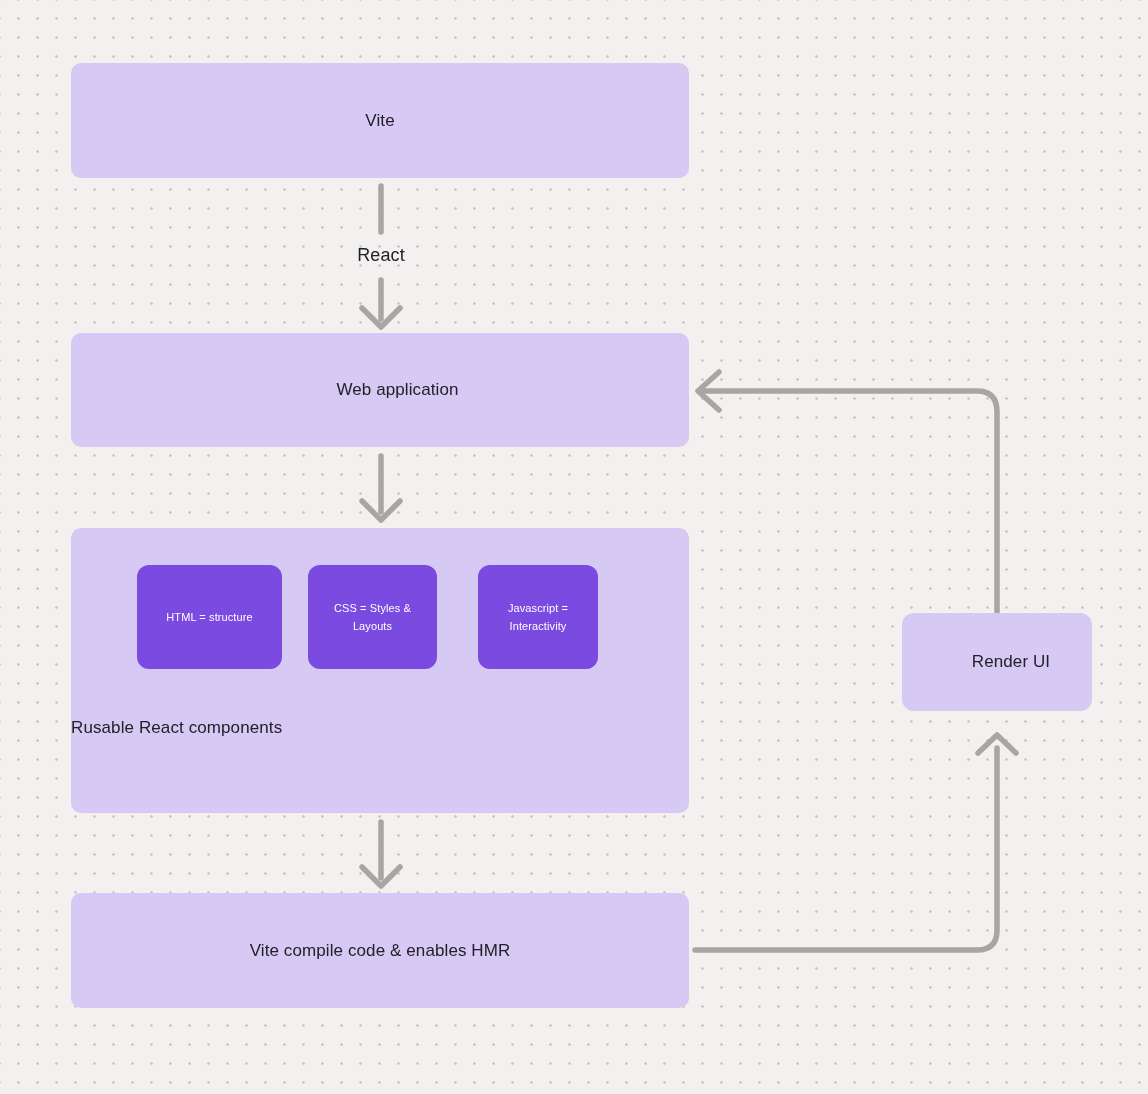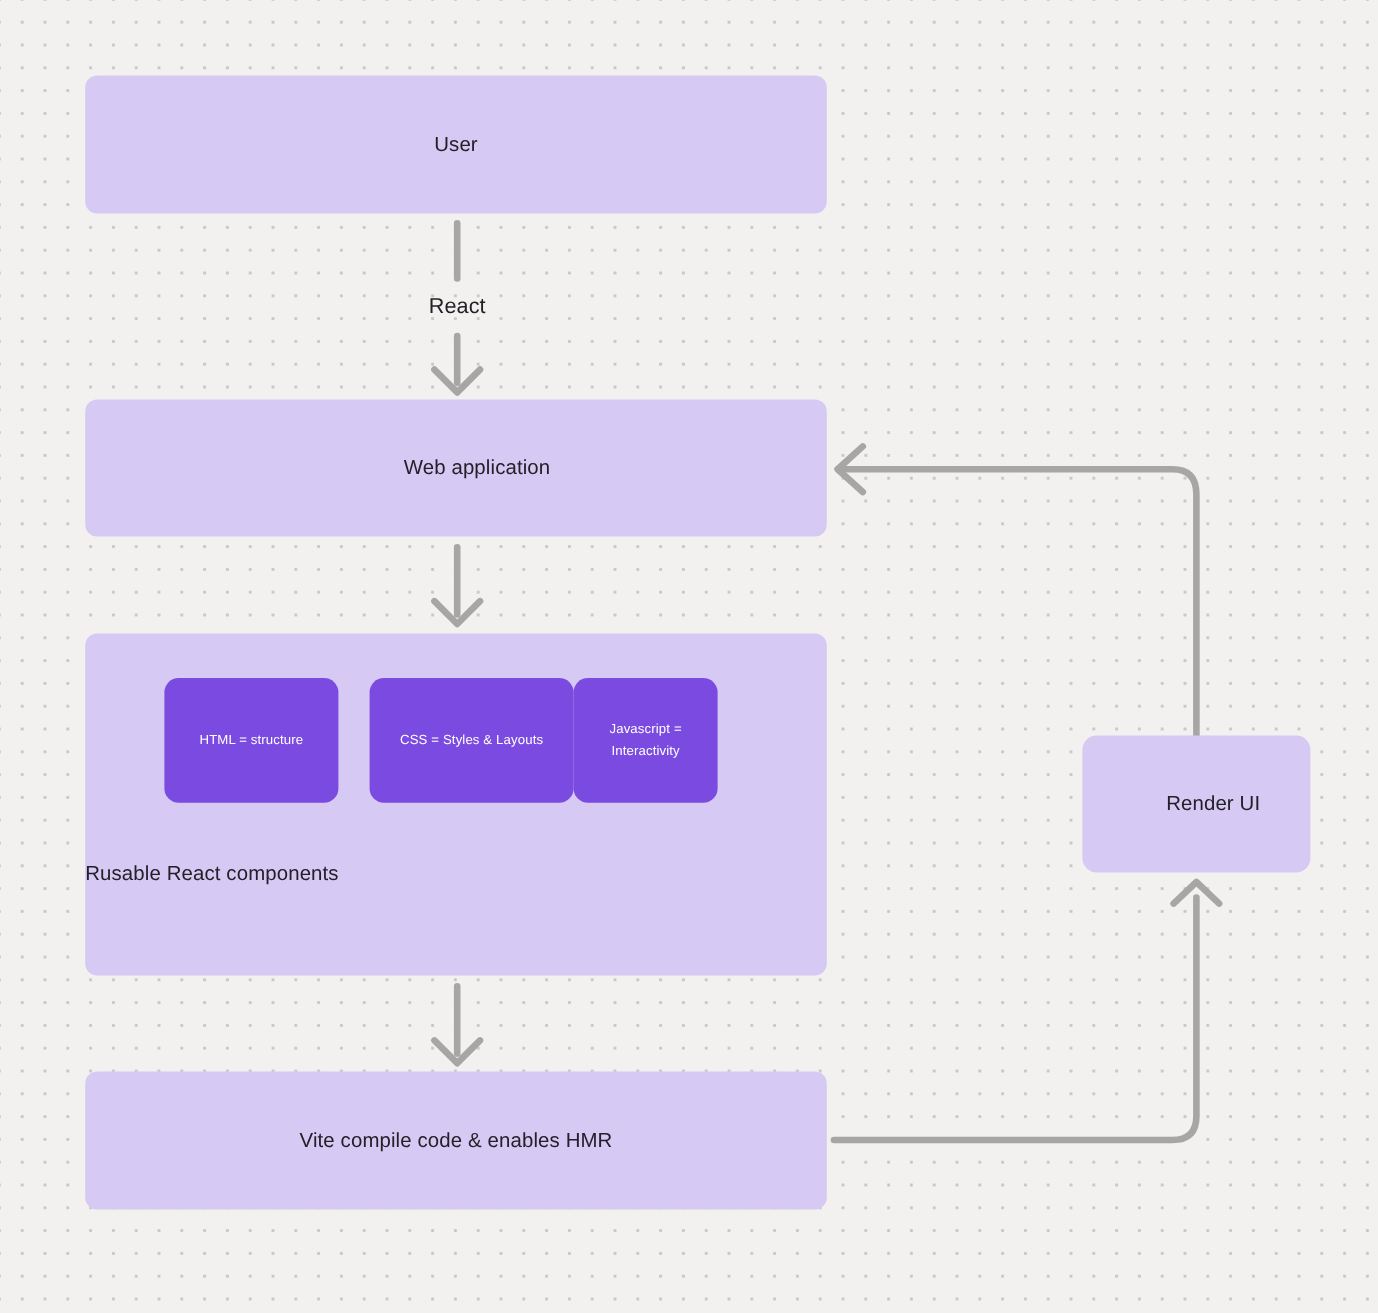--- a/index.html
+++ b/index.html
@@ -46,39 +46,39 @@
     justify-content:center;
     text-align:center;
     color:var(--text);
     font-size:17px;
     letter-spacing:0.1px;
   }
   #user-box{left:71px;top:63px;width:618px;height:115px;}
   #web-app-box{left:71px;top:333px;width:618px;height:114px;padding-left:35px;}
   #group-box{left:71px;top:528px;width:618px;height:285px;display:block;}
   #vite-box{left:71px;top:893px;width:618px;height:115px;}
-  #render-ui-box{left:902px;top:613px;width:190px;height:114px;border-radius:12px;padding-left:28px;}
+  #render-ui-box{left:902px;top:613px;width:190px;height:98px;border-radius:12px;padding-left:28px;}
   .chip{
     position:absolute;
     top:37px;
     height:104px;
     background:var(--accent-fill);
     border-radius:12px;
     display:flex;
     align-items:center;
     justify-content:center;
     text-align:center;
     color:var(--accent-text);
     font-size:11px;
     font-weight:500;
     line-height:1.65;
     padding:0 17px;
   }
   #html-chip{left:66px;width:145px;}
-  #css-chip{left:237px;width:170px;}
+  #css-chip{left:237px;width:129px;}
   #js-chip{left:407px;width:120px;}
   .group-caption{
     position:absolute;
     left:0;top:190px;width:100%;
     text-align:left;
     color:var(--text);
     font-size:17px;
     letter-spacing:0.1px;
   }
   .edge-label{
@@ -108,21 +108,21 @@
     <path class="edge" d="M362 867 L381 886 L400 867"></path>
 
     <path class="edge" d="M695 950 L977 950 Q997 950 997 930 L997 748"></path>
     <path class="edge" d="M978 753 L997 735 L1016 753"></path>
 
     <path class="edge" d="M997 613 L997 412 Q997 391 977 391 L701 391"></path>
     <path class="edge" d="M719 372 L698 391 L719 410"></path>
   </svg>
 
   <div class="node" id="user-box">
-    <span>User</span>
+    <span>Vite</span>
   </div>
 
   <div class="edge-label">React</div>
 
   <div class="node" id="web-app-box">
     <span>Web application</span>
   </div>
 
   <div class="node" id="group-box">
     <div class="chip" id="html-chip">

